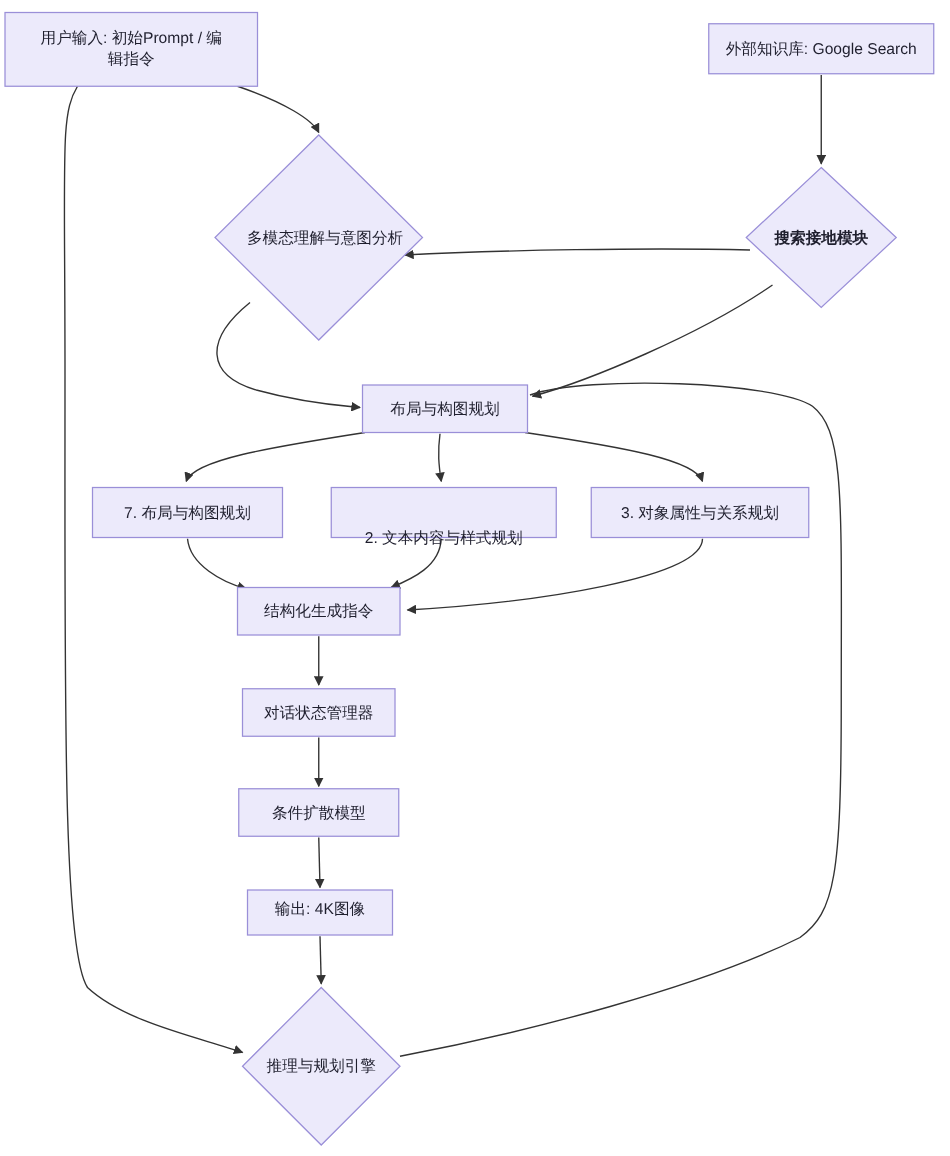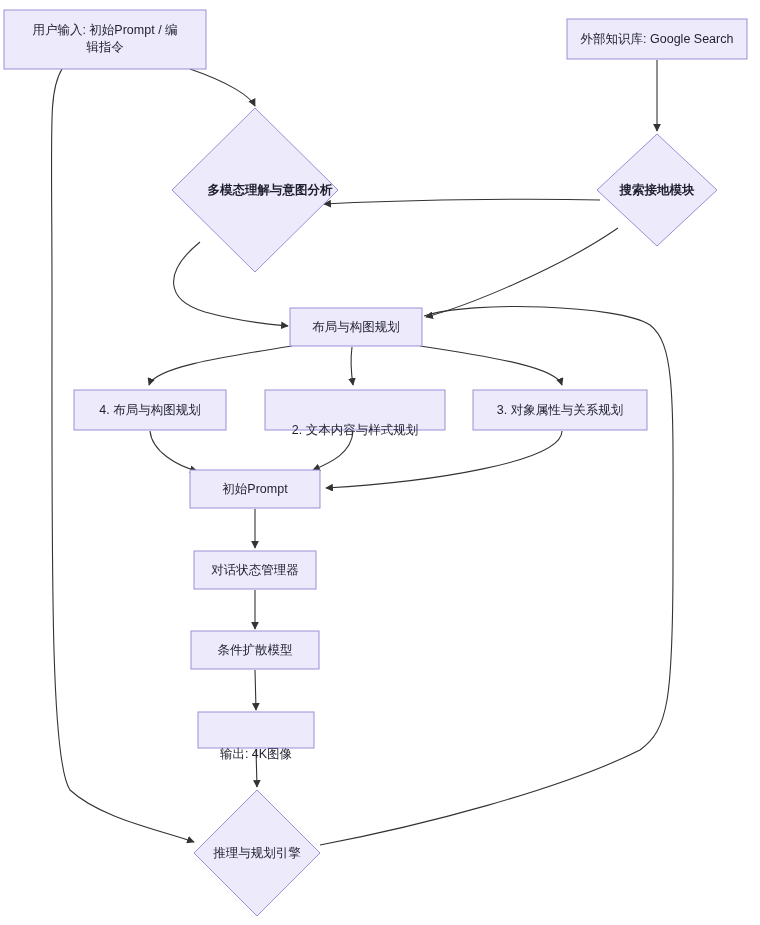--- a/index.html
+++ b/index.html
@@ -84,25 +84,25 @@
       <rect class="shape" x="191" y="631" width="128" height="38"></rect>
       <rect class="shape" x="198" y="712" width="116" height="36"></rect>
       <polygon class="shape" points="257,790 320,853 257,916 194,853"></polygon>
     </g>
   </svg>
 
   <div id="label-layer">
       <div class="nlabel" style="left: 4px; top: 13px; width: 202px; height: 52px;">用户输入: 初始Prompt / 编
 辑指令</div>
       <div class="nlabel" style="left: 562px; top: 13px; width: 190px; height: 52px;">外部知识库: Google Search</div>
-      <div class="nlabel" style="left: 175px; top: 164px; width: 190px; height: 52px; font-weight: bold;">多模态理解与意图分析</div>
+      <div class="nlabel" style="left: 165px; top: 164px; width: 190px; height: 52px;">多模态理解与意图分析</div>
       <div class="nlabel" style="left: 562px; top: 164px; width: 190px; height: 52px; font-weight: bold;">搜索接地模块</div>
       <div class="nlabel" style="left: 261px; top: 301px; width: 190px; height: 52px;">布局与构图规划</div>
-      <div class="nlabel" style="left: 55px; top: 384px; width: 190px; height: 52px;">4. 布局与构图规划</div>
+      <div class="nlabel" style="left: 55px; top: 384px; width: 190px; height: 52px;">7. 布局与构图规划</div>
       <div class="nlabel" style="left: 260px; top: 404px; width: 190px; height: 52px;">2. 文本内容与样式规划</div>
       <div class="nlabel" style="left: 465px; top: 384px; width: 190px; height: 52px;">3. 对象属性与关系规划</div>
-      <div class="nlabel" style="left: 160px; top: 463px; width: 190px; height: 52px;">初始Prompt</div>
+      <div class="nlabel" style="left: 160px; top: 463px; width: 190px; height: 52px;">结构化生成指令</div>
       <div class="nlabel" style="left: 160px; top: 544px; width: 190px; height: 52px;">对话状态管理器</div>
       <div class="nlabel" style="left: 160px; top: 624px; width: 190px; height: 52px;">条件扩散模型</div>
-      <div class="nlabel" style="left: 161px; top: 728px; width: 190px; height: 52px;">输出: 4K图像</div>
+      <div class="nlabel" style="left: 161px; top: 701px; width: 190px; height: 52px;">输出: 4K图像</div>
       <div class="nlabel" style="left: 162px; top: 827px; width: 190px; height: 52px;">推理与规划引擎</div>
     </div>
 </div>
 
 </body></html>

